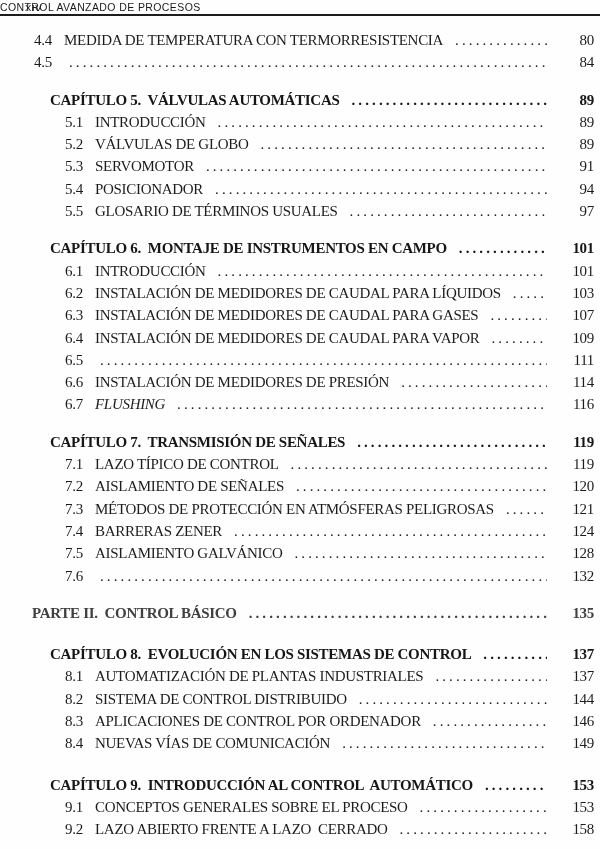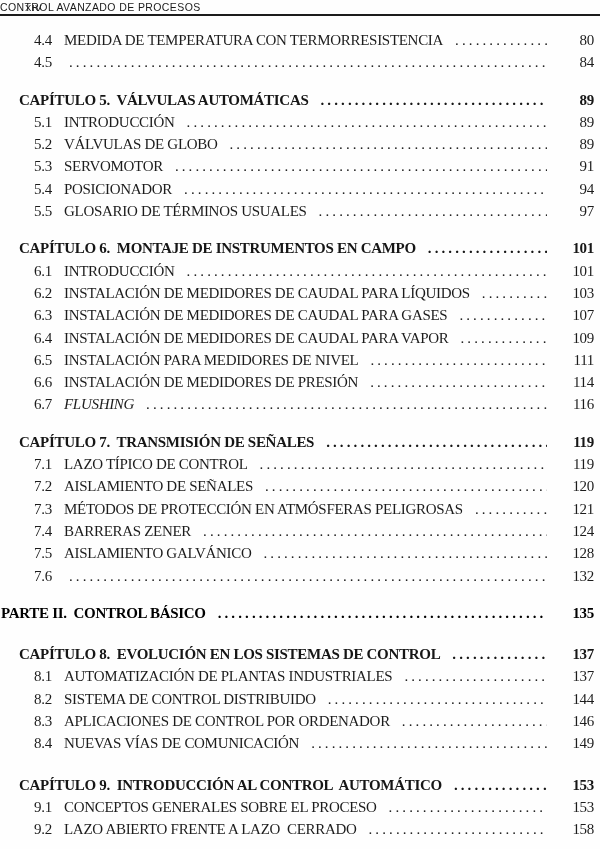--- a/index.html
+++ b/index.html
@@ -52,36 +52,36 @@
   
   .toc {
     position: absolute;
     top: 16px;
     left: 0; right: 0;
     padding-top: 13px;
     font-size: 15px;
     letter-spacing: -0.3px;
   }
   .section { margin: 0; }
-  .toc .section + .section { margin-top: 15px; }
+  .toc .section + .section { margin-top: 15px; padding-left: 31px; }
   .toc .section--part { margin-top: 22px; }
   .toc .section--part + .section { margin-top: 19px; }
   .toc .section:last-child { margin-top: 19px; }
 
   .row {
     display: flex;
     align-items: baseline;
     line-height: 22.3px;
     padding-right: 6px;
     white-space: nowrap;
     gap: 7px;
   }
   .row.sub     { padding-left: 34px; }
   .row.chapter { padding-left: 19px; font-weight: 700; color: #161616; }
-  .row.part    { padding-left: 1px;  font-weight: 700; color: #000000; }
+  .row.part    { padding-left: 1px;  font-weight: 700; color: #404040; }
 
   .num {
     flex: 0 0 23px;
     white-space: pre;
   }
   .label { white-space: pre; }
   .label-italic { font-style: italic; white-space: pre; }
   .leader {
     flex: 1 1 auto;
     overflow: hidden;
@@ -182,21 +182,20 @@
           <span class="pagenum">107</span>
         </div>
         <div class="row sub">
           <span class="num">6.4</span>
           <span class="label">INSTALACIÓN DE MEDIDORES DE CAUDAL PARA VAPOR</span>
           <span class="leader">........................................................................................................................</span>
           <span class="pagenum">109</span>
         </div>
         <div class="row sub">
           <span class="num">6.5</span>
-          <span class="label">INSTALACIÓN PARA MEDIDORES DE NIVEL</span>
           <span class="leader">........................................................................................................................</span>
           <span class="pagenum">111</span>
         </div>
         <div class="row sub">
           <span class="num">6.6</span>
           <span class="label">INSTALACIÓN DE MEDIDORES DE PRESIÓN</span>
           <span class="leader">........................................................................................................................</span>
           <span class="pagenum">114</span>
         </div>
         <div class="row sub">

